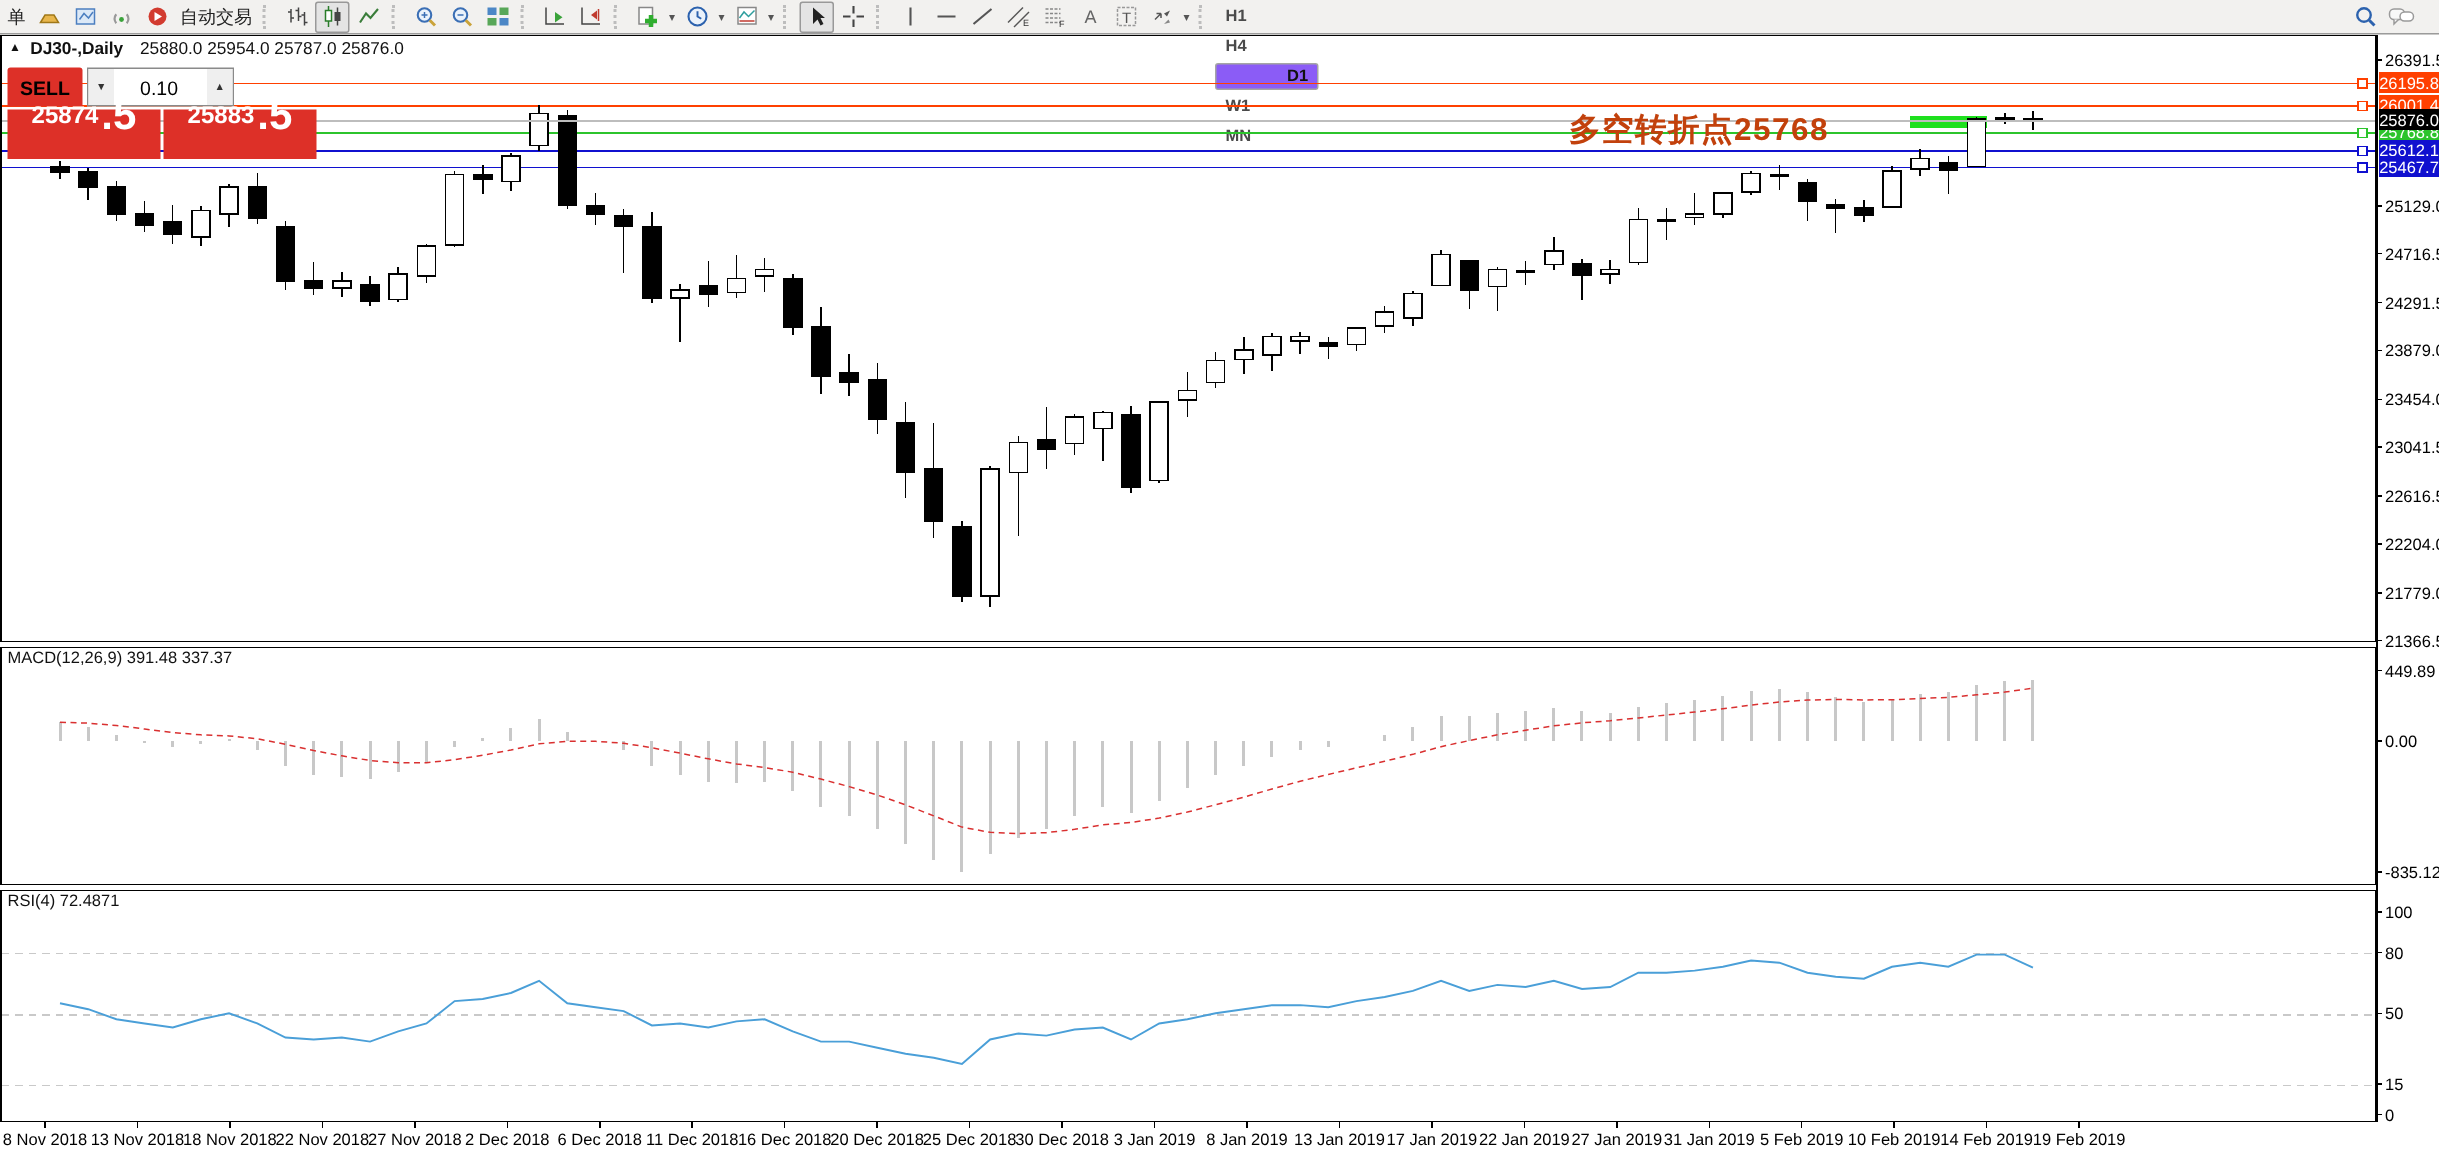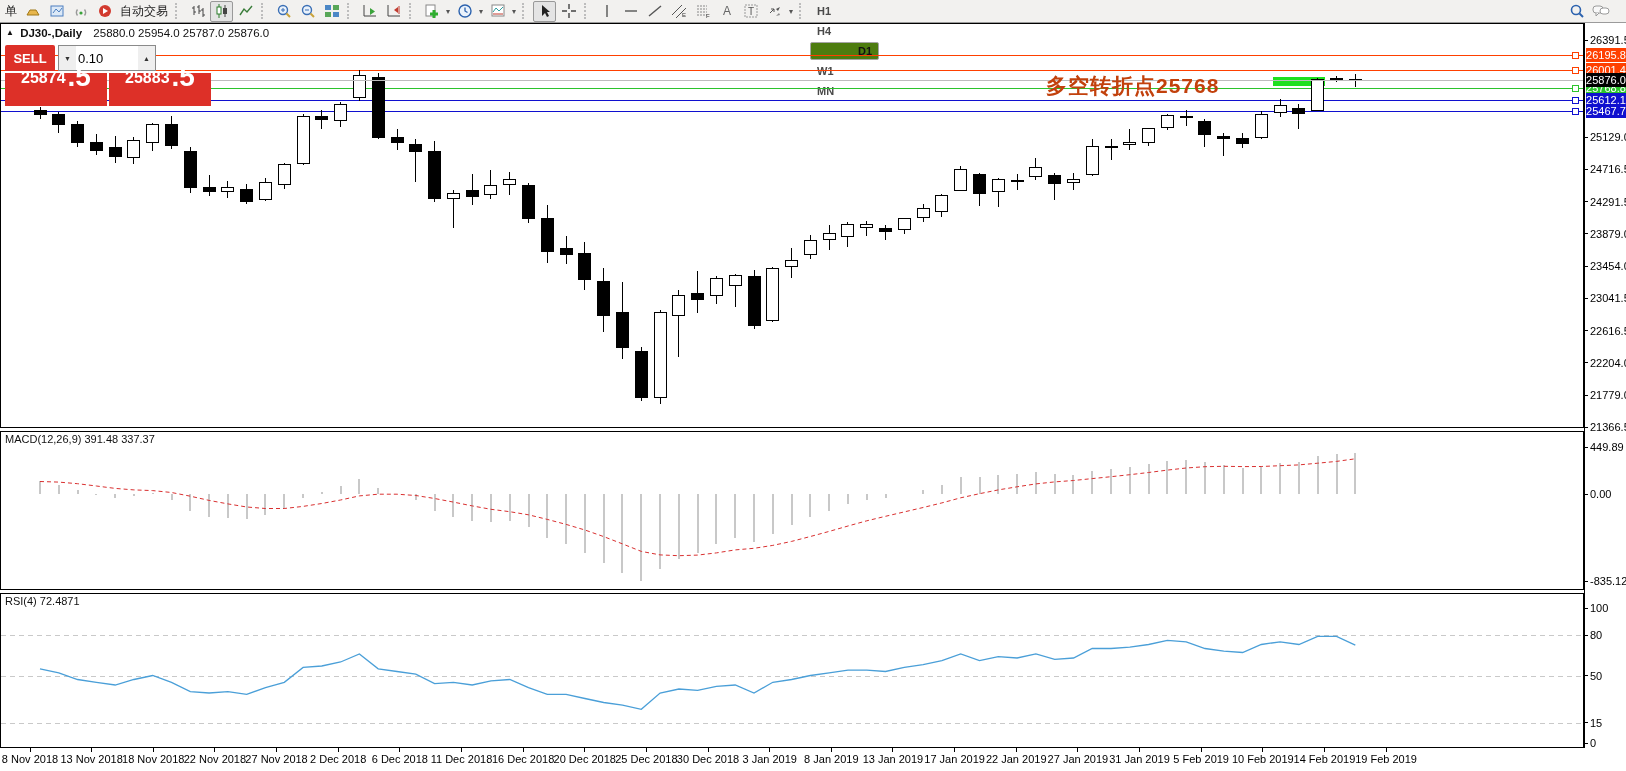--- a/index.html
+++ b/index.html
@@ -7,38 +7,38 @@
           font-family:"Liberation Sans",sans-serif;background:#fff;-webkit-font-smoothing:antialiased;}
   
   .toolbar{position:absolute;left:0;top:0;width:1626px;height:23px;background:#f2f1ef;
            border-bottom:1px solid #9b9b9b;display:flex;align-items:center;gap:1px;padding-left:2px;box-sizing:border-box;}
   .grip{width:5px;height:16px;border-left:2px dotted #bdbdbd;margin:0 3px;}
   .tbi{width:21px;height:19px;display:flex;align-items:center;justify-content:center;border:1px solid transparent;border-radius:2px;}
   .tbi.active{background:#e4e4e4;border:1px solid #999;}
   .tbtxt{font-size:12px;color:#222;padding:0 3px;white-space:nowrap;}
   .caret{font-size:8px;color:#555;width:8px;text-align:center;}
   .tf{font-size:11px;color:#4a4a4a;padding:2px 6px;border:1px solid transparent;border-radius:2px;font-weight:bold;}
-  .tf.active{background:#4d7c0f;border:1px solid #a5a5a5;color:#111;padding-left:47px;}
+  .tf.active{background:#8b5cf6;border:1px solid #a5a5a5;color:#111;padding-left:47px;}
   .tb-spacer{flex:1;}
   
   .chart-title{position:absolute;left:6px;top:27px;font-size:11.5px;font-weight:bold;color:#111;z-index:5;}
   .chart-title .tri{font-size:8px;vertical-align:2px;margin-right:3px;}
   .ind-label{position:absolute;font-size:11px;color:#111;z-index:5;}
   .annotation{position:absolute;left:1046px;top:72px;font-size:21px;font-weight:bold;
               color:#c2410c;z-index:6;letter-spacing:1px;white-space:nowrap;}
   
   .trade-panel{position:absolute;left:5px;top:45px;width:206px;z-index:7;}
   .tp-row1{display:flex;height:26px;}
-  .tp-btn{background:#dd3028;color:#ffffff;font-weight:bold;font-size:13px;display:flex;
+  .tp-btn{background:#dd3028;color:#000000;font-weight:bold;font-size:13px;display:flex;
           align-items:center;justify-content:center;border-radius:2px 2px 0 0;}
   .tp-sell{width:52px;}
   .tp-buy{width:54px;margin-left:auto;margin-top:42px;}
   .tp-vol{display:flex;margin:0 3px;border:1px solid #8a8a8a;background:#fff;height:24px;}
   .tp-step{width:17px;background:#efefef;border:0;font-size:7px;color:#333;display:flex;align-items:center;justify-content:center;}
-  .tp-vol input{width:56px;border:0;outline:none;text-align:left;font-size:13px;padding-right:4px;font-family:"Liberation Sans",sans-serif;}
+  .tp-vol input{width:56px;border:0;outline:none;text-align:center;font-size:13px;padding-right:4px;font-family:"Liberation Sans",sans-serif;}
   .tp-row2{display:flex;height:33px;margin-top:2px;}
   .tp-price{background:#dd3028;color:#fff;flex:1;display:flex;align-items:flex-end;justify-content:center;padding-bottom:16px;}
   .tp-price.left{margin-right:2px;}
   .tp-price .m{font-size:16px;font-weight:bold;line-height:24px;}
   .tp-price .b{font-size:28px;font-weight:bold;line-height:26px;margin-left:2px;}
   svg text{font-family:"Liberation Sans",sans-serif;}
 </style>
 </head>
 <body>
 

